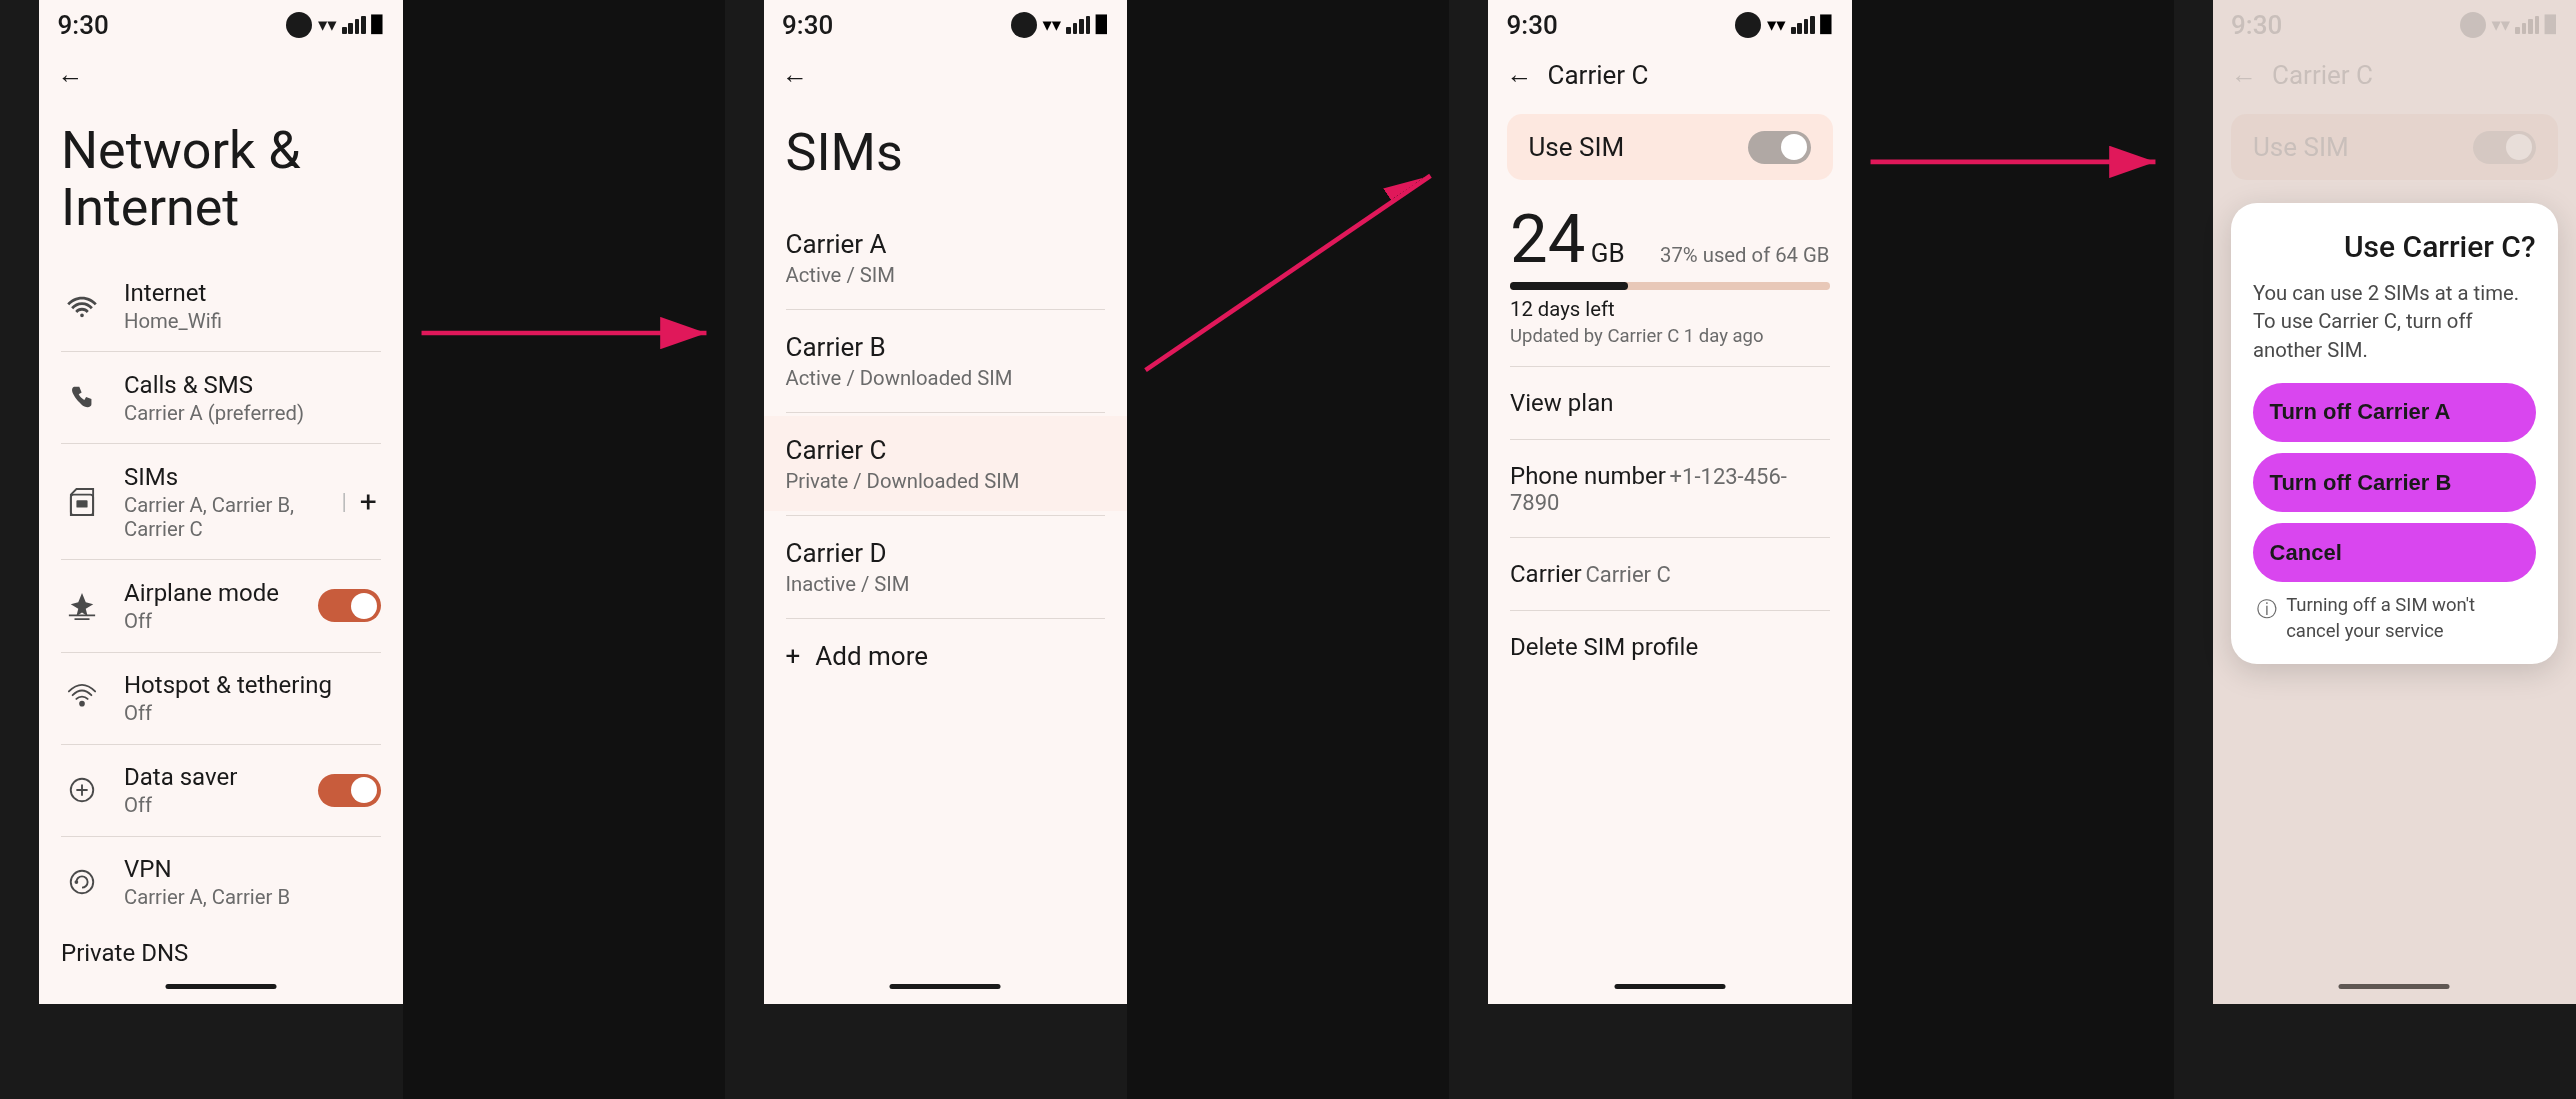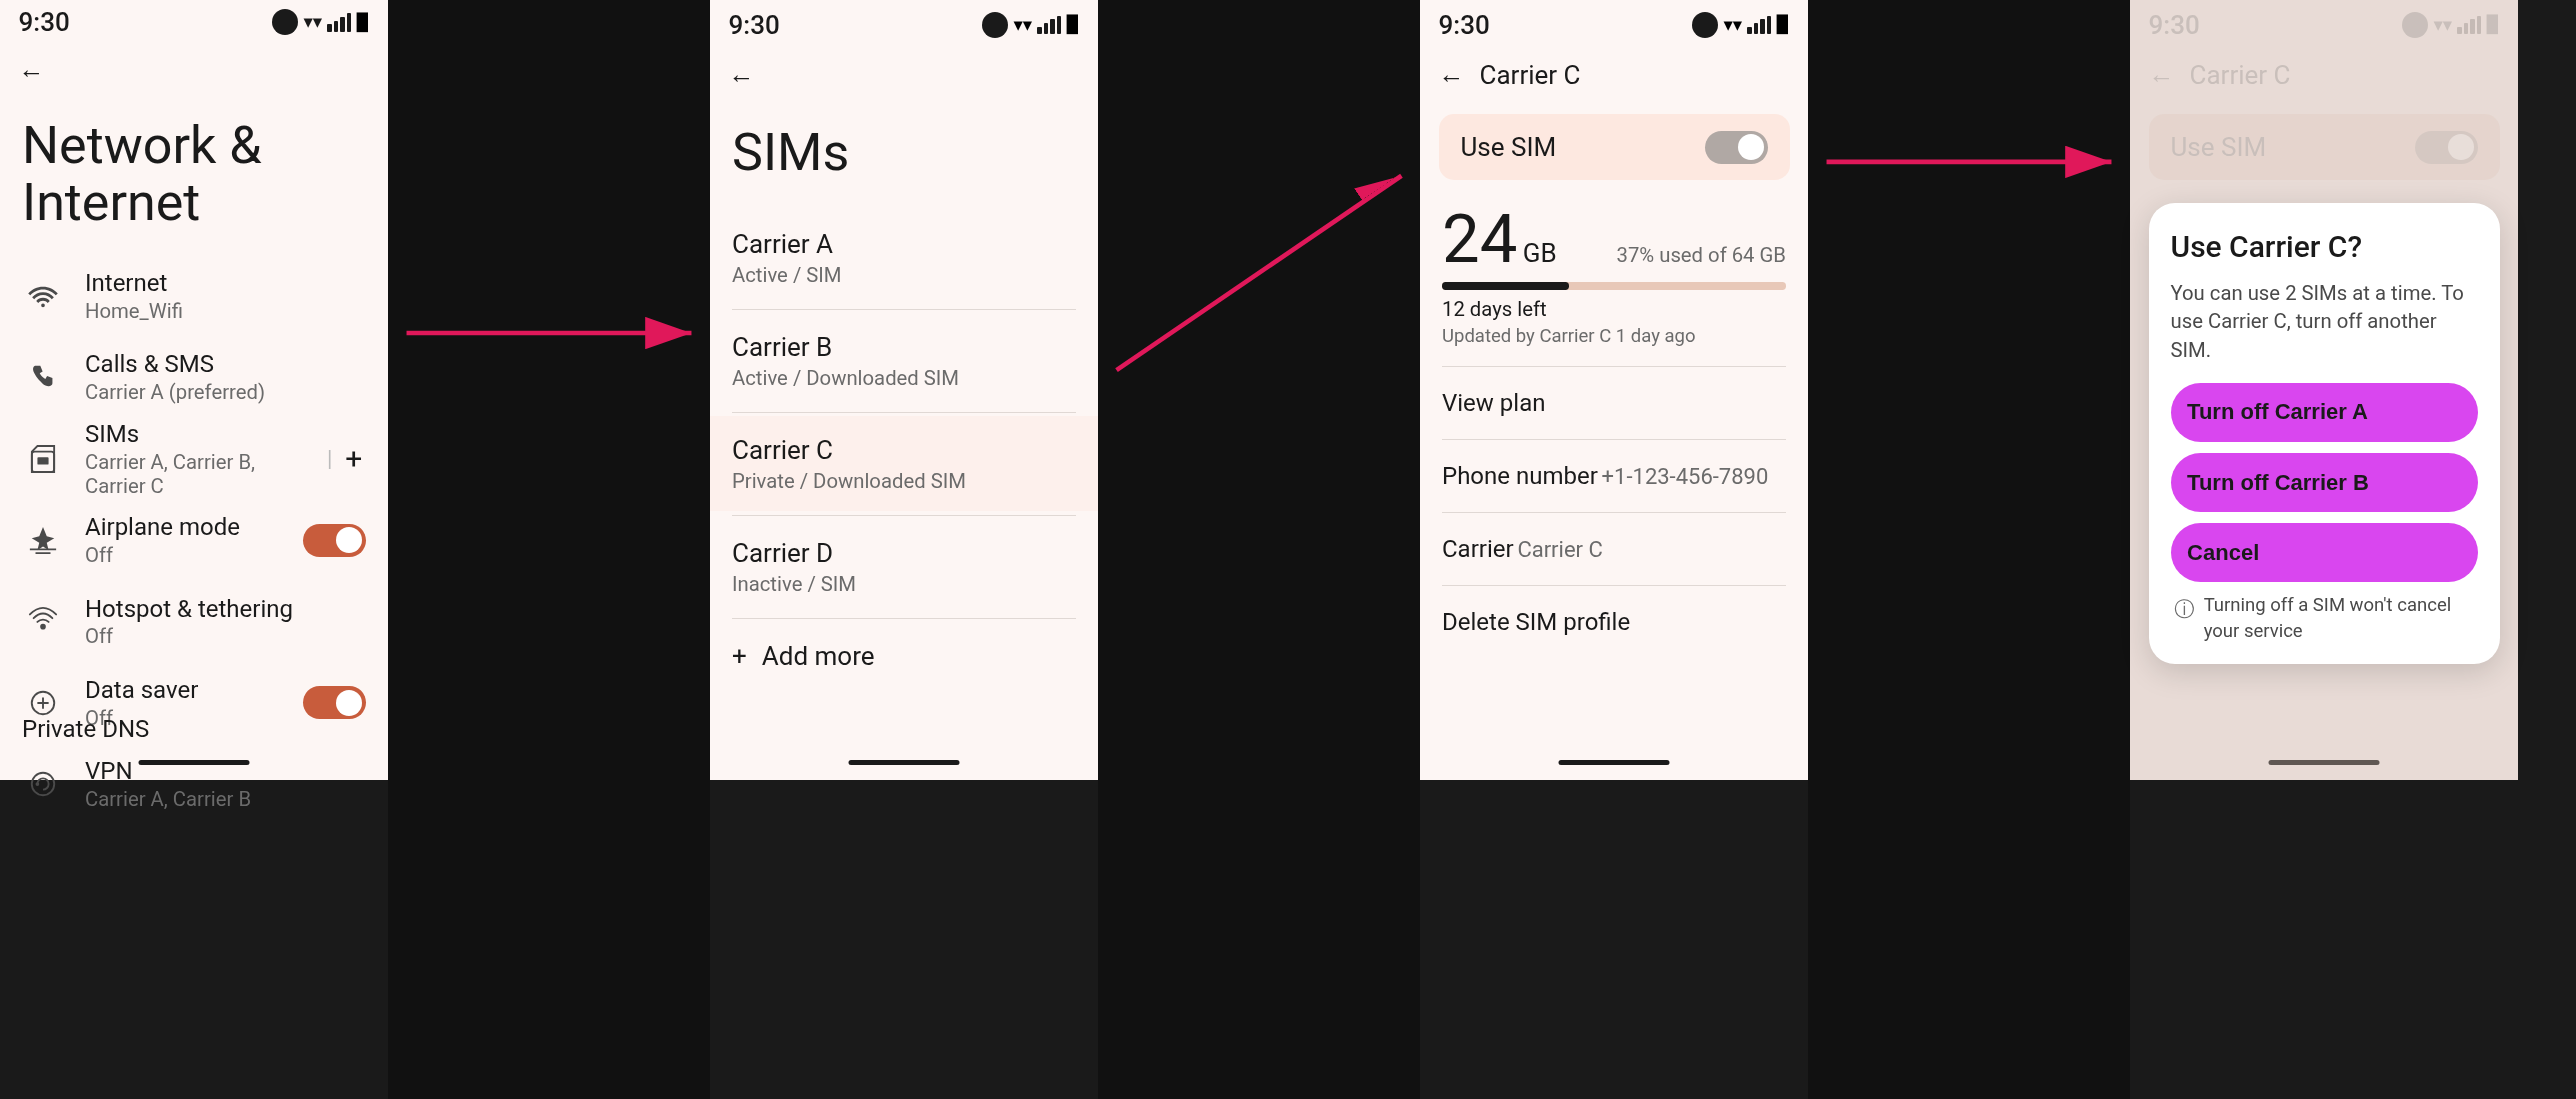--- a/index.html
+++ b/index.html
@@ -9,24 +9,25 @@
       display: flex;
       flex-direction: row;
       background: #1a1a1a;
       font-family: 'Roboto', Arial, sans-serif;
       overflow: hidden;
     }
 
     
     .phone-panel {
       position: relative;
-      height: 780px;
+      height: 1004px;
       background: #fdf6f4;
       display: flex;
       flex-direction: column;
+      margin-left: 39px;
     }
 
     .phone-panel.panel-1 { width: 388px; }
     .phone-panel.panel-2 { width: 388px; }
     .phone-panel.panel-3 { width: 388px; }
     .phone-panel.panel-4 { width: 388px; }
 
     
     .separator {
       width: 322px;
@@ -390,21 +391,21 @@
       border-radius: 26px;
       z-index: 10;
       padding: 26px 22px 18.5px;
       box-shadow: 0 7.4px 30px rgba(0,0,0,0.15);
     }
 
     .dialog-title {
       font-size: 30px;
       font-weight: 500;
       color: #1a1a1a;
-      text-align: left;
+      text-align: right;
       margin-bottom: 15px;
     }
 
     .dialog-desc {
       font-size: 20.3px;
       color: #4a4a4a;
       margin-bottom: 18.5px;
       line-height: 1.4;
     }
 

